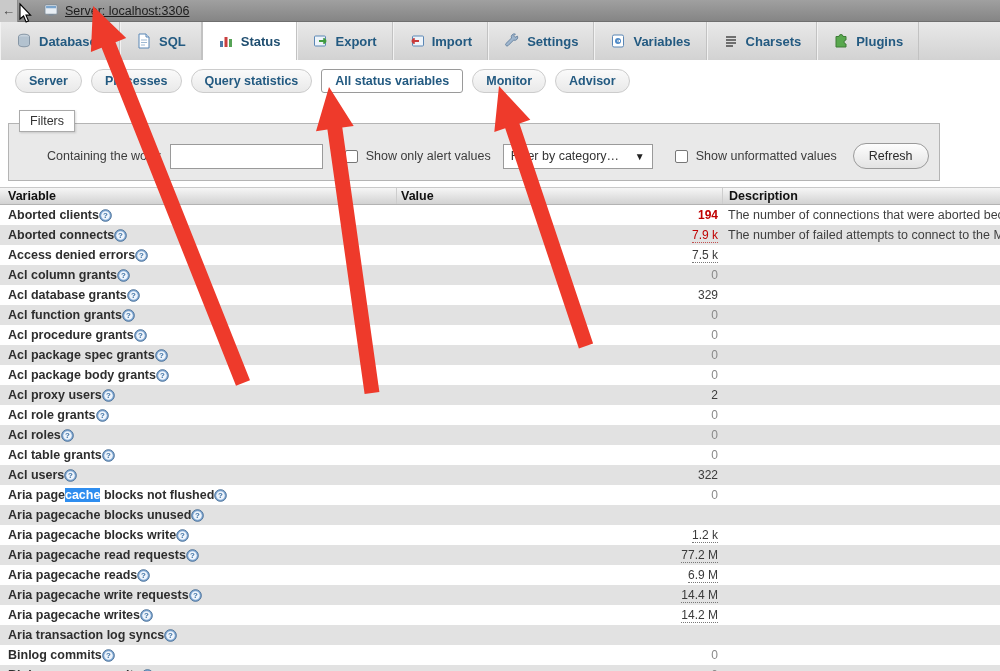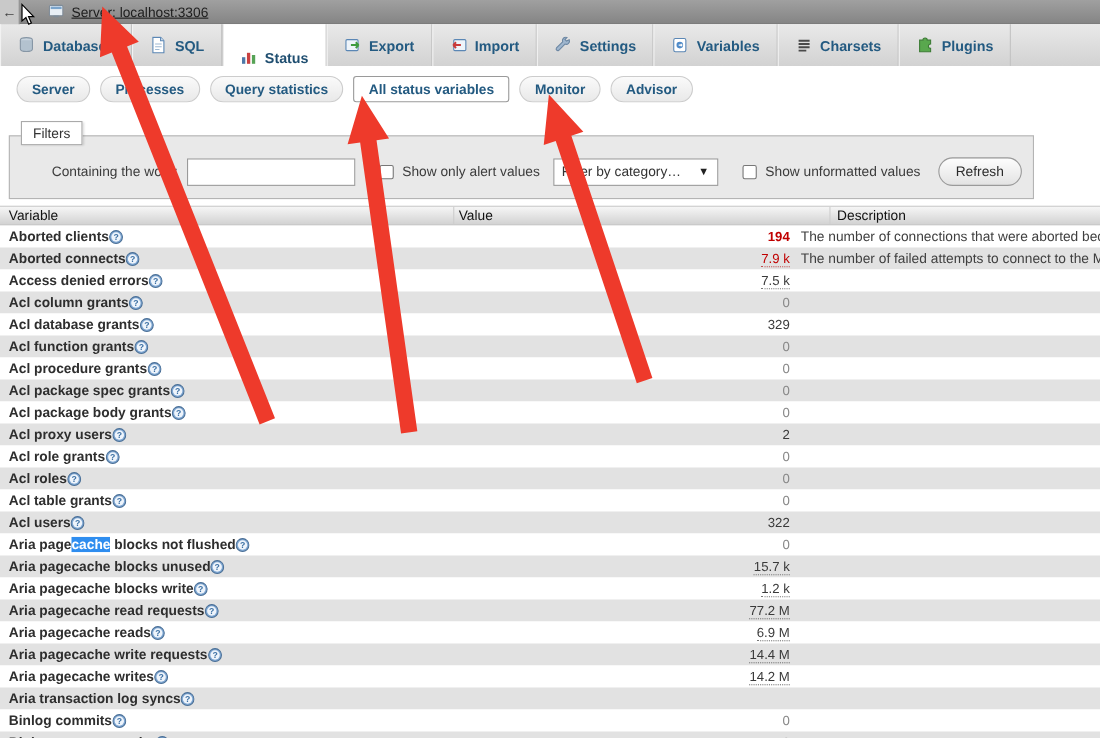--- a/index.html
+++ b/index.html
@@ -9,21 +9,21 @@
   
   .topbar { height:22px; background:linear-gradient(#a0a0a0,#858585); border-bottom:1px solid #6f6f6f; display:flex; align-items:center; }
   .backbtn { width:18px; height:22px; background:#c9c9c9; border-right:1px solid #8a8a8a; color:#444; font-size:13px; text-align:center; line-height:21px; cursor:pointer; }
   .crumb { display:flex; align-items:center; gap:5px; margin-left:26px; }
   .crumb a { color:#1d1d1d; text-decoration:underline; font-size:12.5px; }
 
   
   .tabbar { height:38px; background:linear-gradient(#e9e9e9,#d2d2d2); display:flex; align-items:stretch; }
   .tab { display:flex; align-items:center; gap:7px; padding:0 15px; border-right:1px solid #c2c2c2; border-left:1px solid #f2f2f2; cursor:pointer; }
   .tab .tlabel { color:#235a81; font-weight:bold; font-size:13px; }
-  .tab.active { background:#fff; border-left-color:#c2c2c2;align-items:flex-end; }
+  .tab.active { background:#fff; border-left-color:#c2c2c2; }
   .tab.active .tlabel { color:#1f4e70; }
   .ticon { width:16px; height:16px; display:inline-block; }
   .ticon svg { display:block; }
 
   
   .subtabs { display:flex; gap:9px; padding:9px 0 0 15px; background:#fff; }
   .pill { padding:4px 13px; border:1px solid #ccc; border-radius:13px; background:linear-gradient(#fafafa,#e9e9e9); color:#235a81; font-weight:bold; font-size:12.5px; cursor:pointer; white-space:nowrap; }
   .pill.active { background:#fff; border:1px solid #9a9a9a; border-radius:3px; }
 
   
@@ -33,21 +33,21 @@
   .flabel { color:#3c3c3c; white-space:nowrap; }
   .ftext { width:153px; height:25px; border:1px solid #9a9a9a; background:#fff; padding:0 5px; font-size:12.5px; }
   .fcheck { width:13px; height:13px; border:1px solid #777; background:#fff; border-radius:2px; margin-left:14px; flex:0 0 auto; cursor:pointer; }
   .fselect { width:150px; height:25px; border:1px solid #9a9a9a; background:#fff; display:flex; align-items:center; justify-content:space-between; padding:0 7px; color:#333; margin-left:4px; cursor:pointer; }
   .chev { font-size:10px; color:#222; }
   .refresh { margin-left:8px; padding:5px 15px; border:1px solid #9a9a9a; border-radius:13px; background:linear-gradient(#fdfdfd,#e3e3e3); color:#2b2b2b; font-size:12.5px; cursor:pointer; white-space:nowrap; }
 
   
   .vtable { margin-top:6px; width:1000px; }
   .thead, .trow { display:grid; grid-template-columns:396px 326px 1fr; align-items:center; }
-  .thead { height:18px; background:linear-gradient(#f6f6f6,#d2d2d2); border-top:1px solid #c9c9c9; border-bottom:1px solid #b3b3b3; font-weight:normal; color:#111;gap:16px; }
+  .thead { height:18px; background:linear-gradient(#f6f6f6,#d2d2d2); border-top:1px solid #c9c9c9; border-bottom:1px solid #b3b3b3; font-weight:bold; color:#111; }
   .thead .hc { padding-left:8px; font-size:12.5px; }
   .thead .hc.val { padding-left:4px; border-left:1px solid #cdcdcd; height:100%; display:flex; align-items:center; }
   .thead .hc.desc { border-left:1px solid #cdcdcd; height:100%; display:flex; align-items:center; padding-left:6px; }
   .trow { height:20px; background:#fff; }
   .trow.alt { background:#e2e2e2; }
   .cvar { padding-left:8px; display:flex; align-items:center; gap:0; white-space:nowrap; overflow:hidden; }
   .vname { font-weight:bold; color:#2e2e2e; font-size:12.5px; }
   .hl { background:#2e8def; color:#fff; }
   .helpico { width:13px; height:13px; flex:0 0 auto; cursor:pointer; }
   .cval { text-align:right; padding-right:4px; font-size:12px; }
@@ -379,21 +379,20 @@
       </div>
       <div class="trow alt">
         <div class="cvar">
           <span class="vname">Aria pagecache blocks unused</span>
           <span class="helpico"><svg width="13" height="13" viewBox="0 0 14 14">
               <circle cx="7" cy="7" r="6.3" fill="#7ea6d2" stroke="#4a6f96"></circle>
               <circle cx="7" cy="7" r="4.6" fill="#eef4fb"></circle>
               <text x="7" y="10" font-size="8.5" font-weight="bold" text-anchor="middle" fill="#3c70a4" font-family="Liberation Sans, sans-serif">?</text>
             </svg></span>
         </div>
-        <div class="cval"><span class="v-link">15.7 k</span></div>
         <div class="cdesc"></div>
       </div>
       <div class="trow">
         <div class="cvar">
           <span class="vname">Aria pagecache blocks write</span>
           <span class="helpico"><svg width="13" height="13" viewBox="0 0 14 14">
               <circle cx="7" cy="7" r="6.3" fill="#7ea6d2" stroke="#4a6f96"></circle>
               <circle cx="7" cy="7" r="4.6" fill="#eef4fb"></circle>
               <text x="7" y="10" font-size="8.5" font-weight="bold" text-anchor="middle" fill="#3c70a4" font-family="Liberation Sans, sans-serif">?</text>
             </svg></span>

